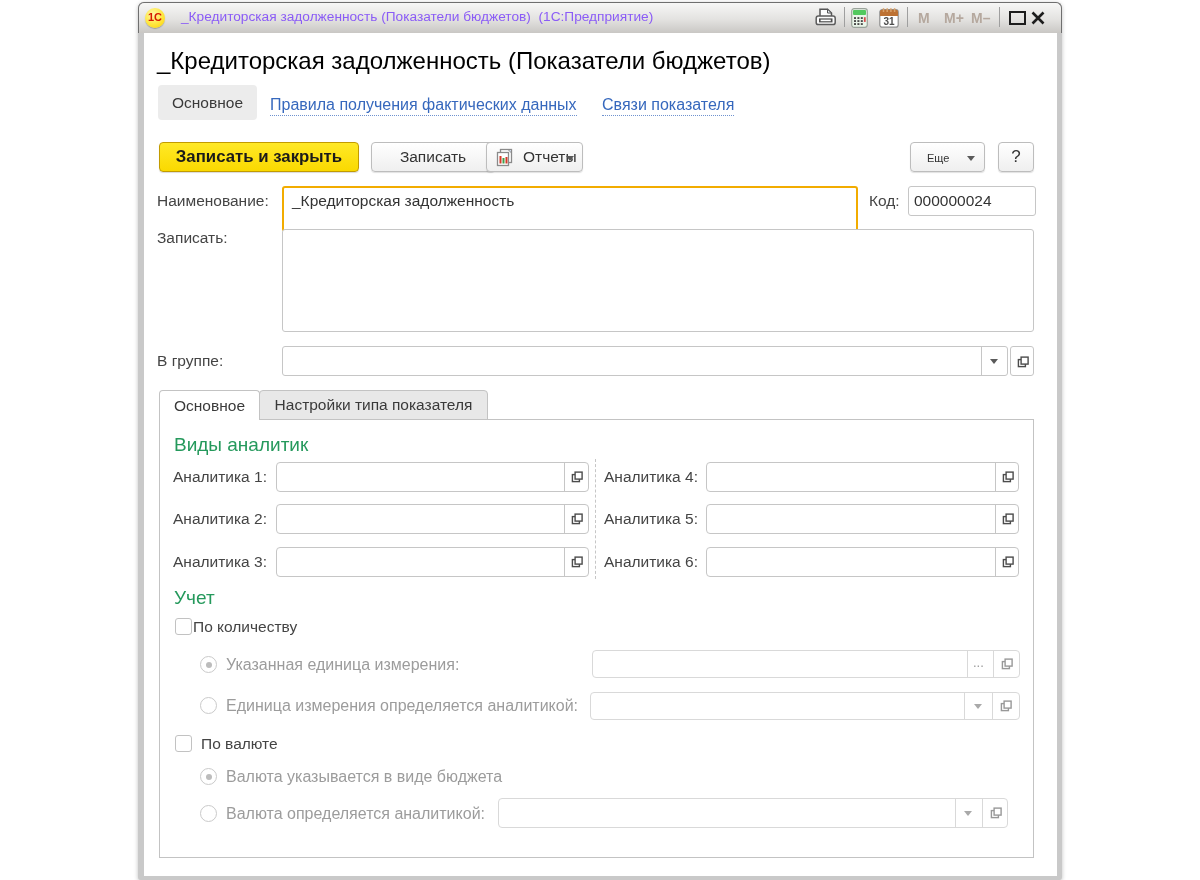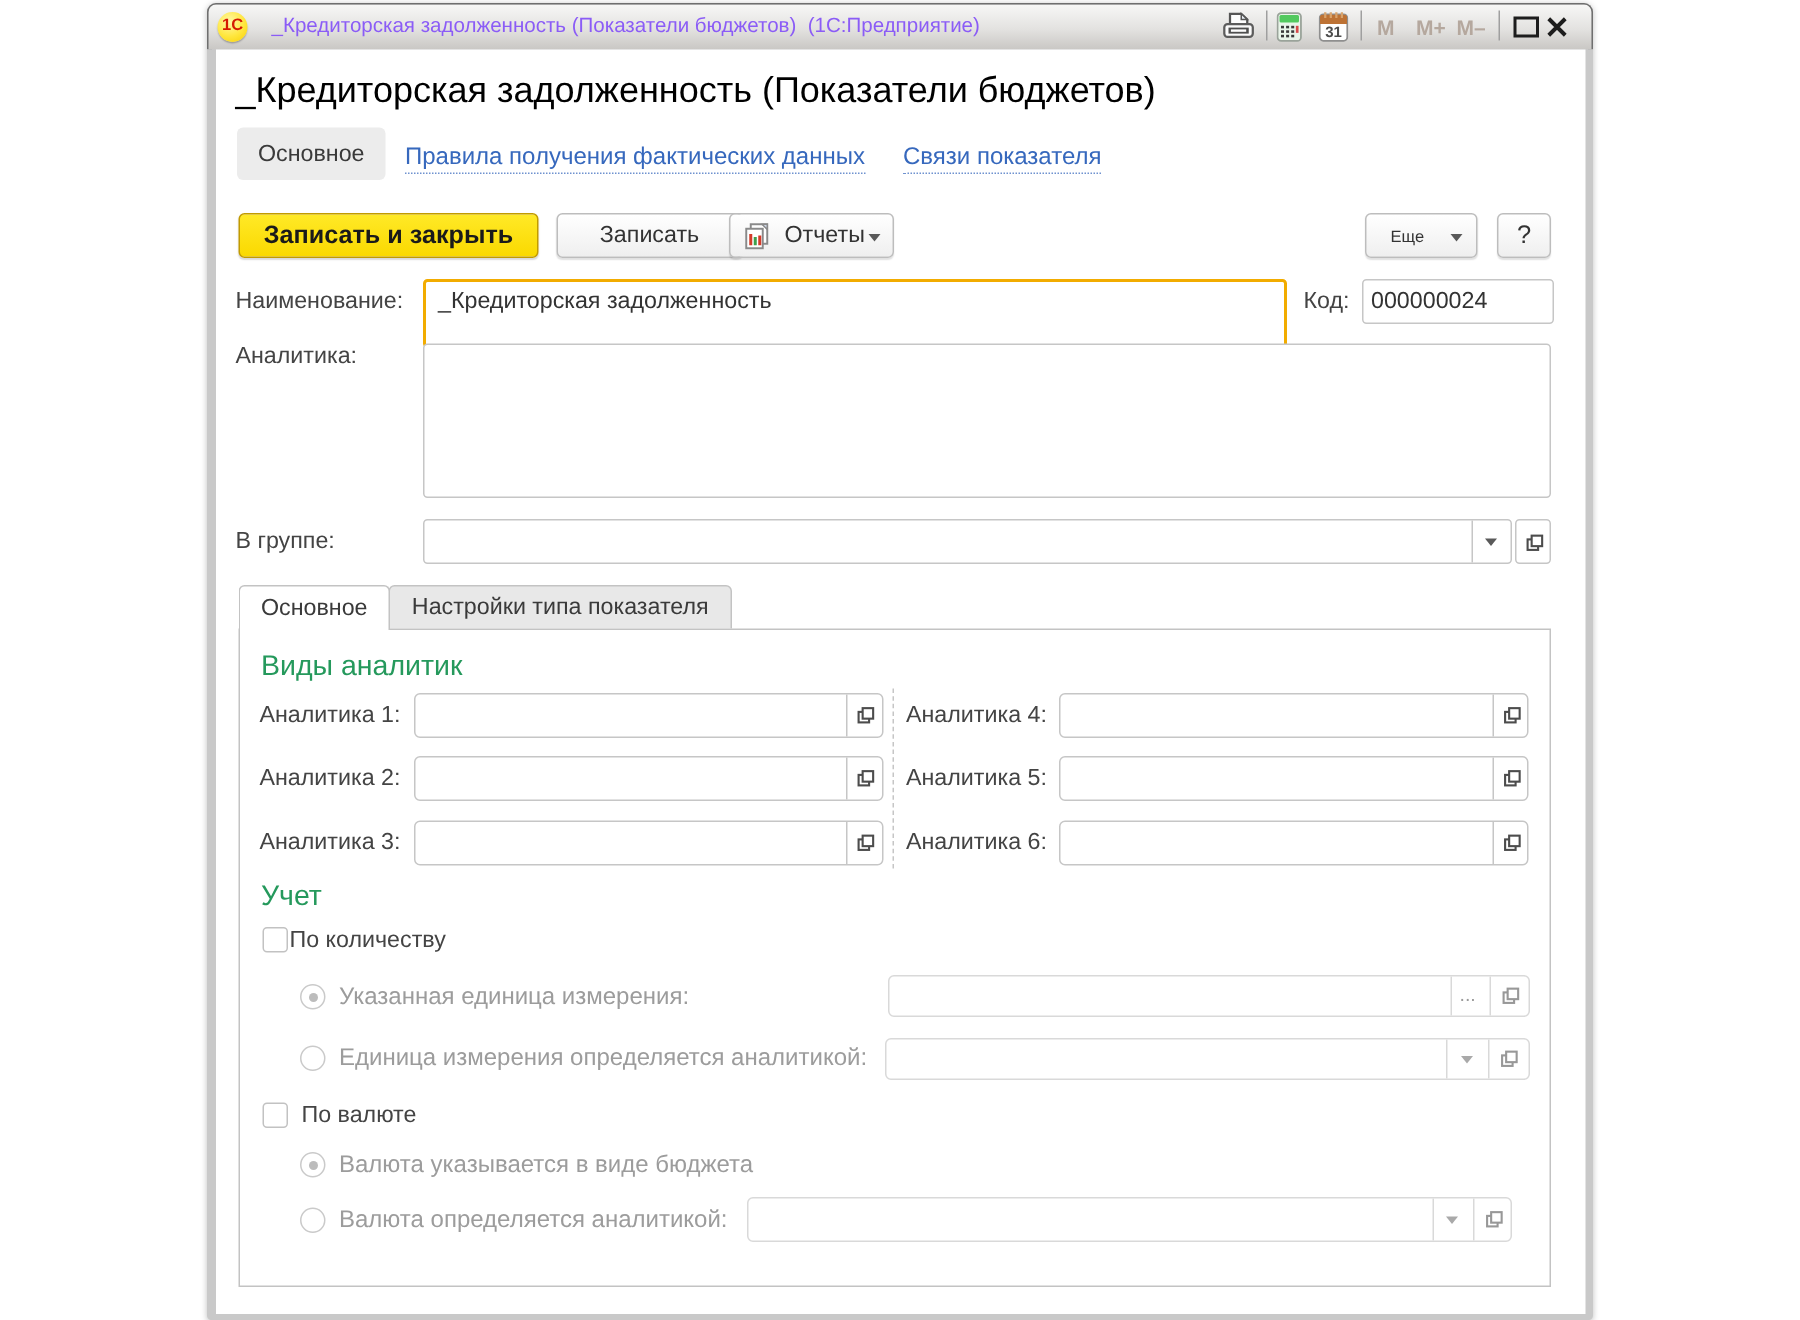--- a/index.html
+++ b/index.html
@@ -89,21 +89,21 @@
 
 <div class="abs" style="left:158px;top:85px;width:99px;height:35px;background:#ececec;border-radius:4px;
      font-size:15.5px;color:#3a3a3a;text-align:center;line-height:35px;">Основное</div>
 <div class="abs" style="left:270px;top:96px;font-size:16px;color:#3668bd;border-bottom:1px dotted #6f92cf;padding-bottom:1px;">Правила получения фактических данных</div>
 <div class="abs" style="left:602px;top:96px;font-size:16px;color:#3668bd;border-bottom:1px dotted #6f92cf;padding-bottom:1px;">Связи показателя</div>
 
 <div class="abs" style="left:159px;top:142px;width:200px;height:30px;background:linear-gradient(#ffe927,#fad900);
      border:1px solid #c29b00;border-radius:4px;font-size:16.8px;font-weight:bold;color:#1a1a1a;
      text-align:center;line-height:28px;box-shadow:0 1px 1px rgba(0,0,0,0.15);">Записать и закрыть</div>
 <div class="btn" style="left:371px;top:142px;width:124px;">Записать</div>
-<div class="btn" style="left:486px;top:142px;width:110px;text-align:left;">
+<div class="btn" style="left:486px;top:142px;width:97px;text-align:left;">
   <svg style="position:absolute;left:8px;top:5px;" width="20" height="20" viewBox="0 0 20 20">
     <rect x="5.5" y="1.5" width="11" height="13" fill="#fff" stroke="#8a8a8a" stroke-width="1.3"></rect>
     <path d="M16.5 1.5 l-3.5 0 l3.5 3.5 z" fill="#cfd8e8" stroke="#8a8a8a" stroke-width="1"></path>
     <rect x="2.5" y="4.5" width="11" height="13" fill="#fff" stroke="#8a8a8a" stroke-width="1.3"></rect>
     <rect x="4.5" y="8" width="2" height="7.5" fill="#d43b2a"></rect>
     <rect x="7.5" y="10" width="2" height="5.5" fill="#3fa04c"></rect>
     <rect x="10.5" y="9" width="2" height="6.5" fill="#d43b2a"></rect>
   </svg>
   <span style="margin-left:36px;">Отчеты</span>
   <span class="tri" style="right:8px;top:13px;"></span>
@@ -114,21 +114,21 @@
 </div>
 <div class="btn" style="left:998px;top:142px;width:36px;font-size:17px;">?</div>
 
 <div class="lbl" style="left:157px;top:186px;">Наименование:</div>
 <div class="fld" style="left:282px;top:186px;width:576px;height:46px;border:2px solid #f2ac00;
      font-size:15.5px;color:#333;line-height:26px;padding-left:8px;">_Кредиторская задолженность</div>
 <div class="lbl" style="left:869px;top:186px;">Код:</div>
 <div class="fld" style="left:908px;top:186px;width:128px;height:30px;
      font-size:15.5px;color:#333;line-height:28px;padding-left:5px;">000000024</div>
 
-<div class="lbl" style="left:157px;top:223px;">Аналитика:</div>
+<div class="lbl" style="left:157px;top:223px;">Записать:</div>
 <div class="fld" style="left:282px;top:229px;width:752px;height:103px;"></div>
 
 <div class="lbl" style="left:157px;top:346px;">В группе:</div>
 <div class="fld" style="left:282px;top:346px;width:726px;height:30px;"></div>
 <div class="ddsep" style="left:981px;top:347px;height:28px;"></div>
 <span class="tri" style="left:990px;top:359px;"></span>
 <div class="obtn" style="left:1010px;top:346px;">
   <svg width="14" height="14" viewBox="0 0 14 14">
       <rect x="2.4" y="4.6" width="7" height="7" fill="none" stroke="#4c4c4c" stroke-width="1.4"></rect>
       <rect x="5.1" y="2.1" width="7" height="7" fill="#fff" stroke="#4c4c4c" stroke-width="1.4"></rect>

